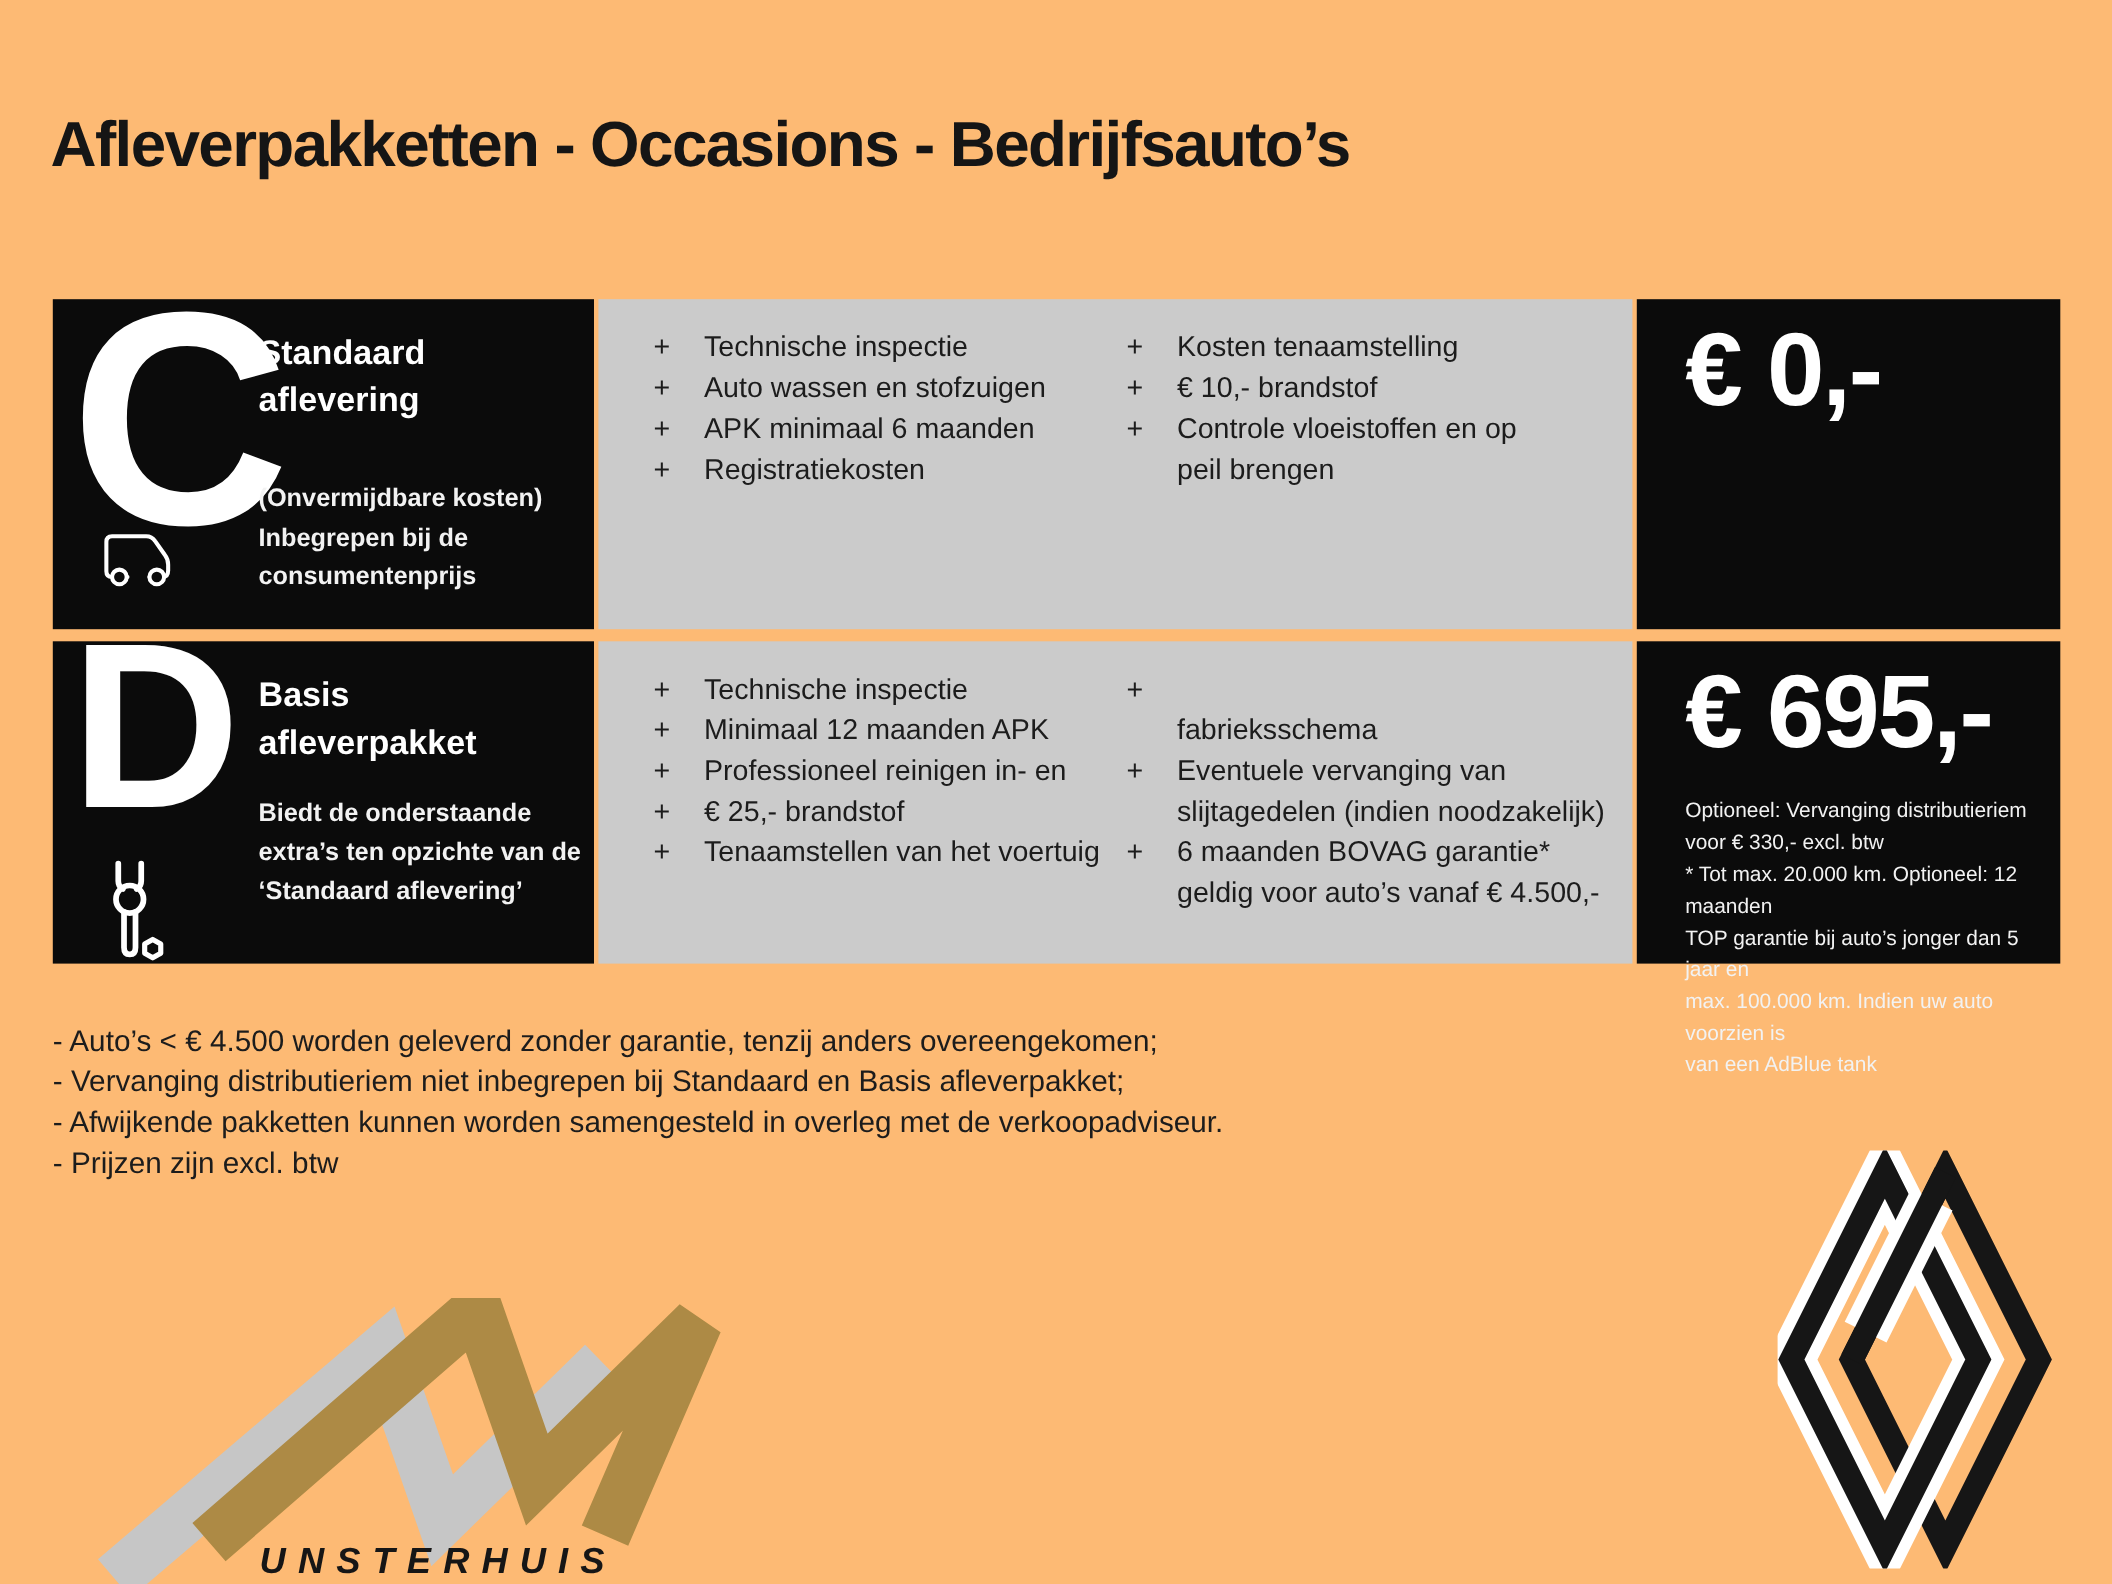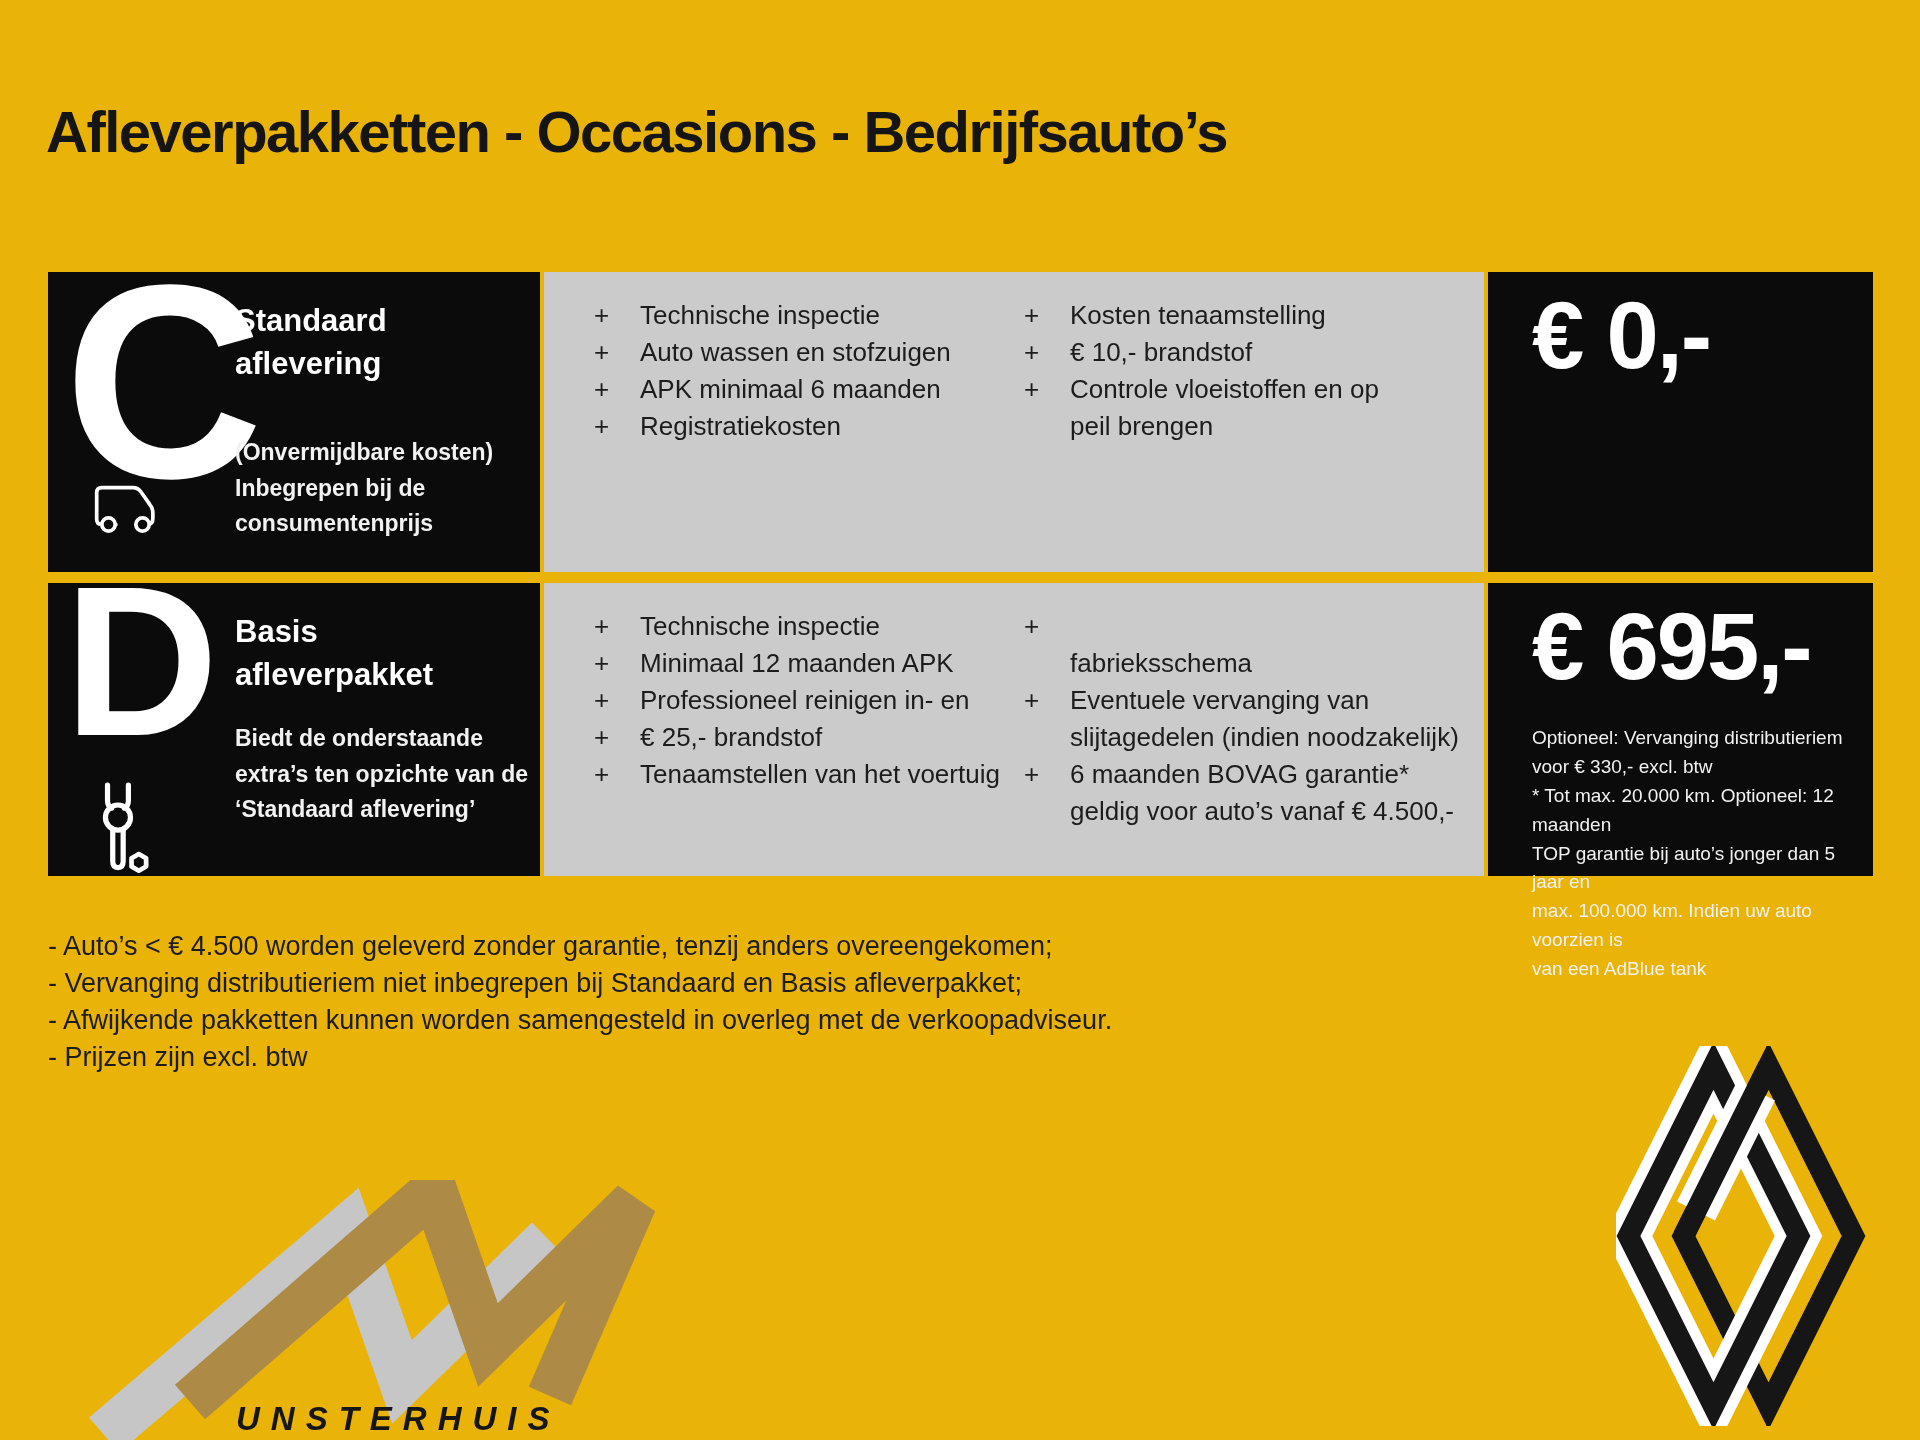--- a/index.html
+++ b/index.html
@@ -1,17 +1,17 @@
 <!DOCTYPE html>
 <html><head>
 <meta charset="utf-8">
 <style>
   html,body { margin:0; padding:0; background:#ffffff; }
   .page {
-    position:relative; width:1920px; height:1440px; background:#eab308;
+    position:relative; width:1920px; height:1440px; background:#fdba74;
     font-family:"Liberation Sans", sans-serif; color:#1a1a1a; overflow:hidden;
   }
   .page-title {
     position:absolute; left:46px; top:98px;
     font-size:58px; font-weight:800; letter-spacing:-1.5px; color:#151515;
     white-space:nowrap;
   }
   .pkg-row { position:absolute; left:48px; width:1825px; }
   #row-c { top:272px; height:300px; }
   #row-d { top:583px; height:293px; }

